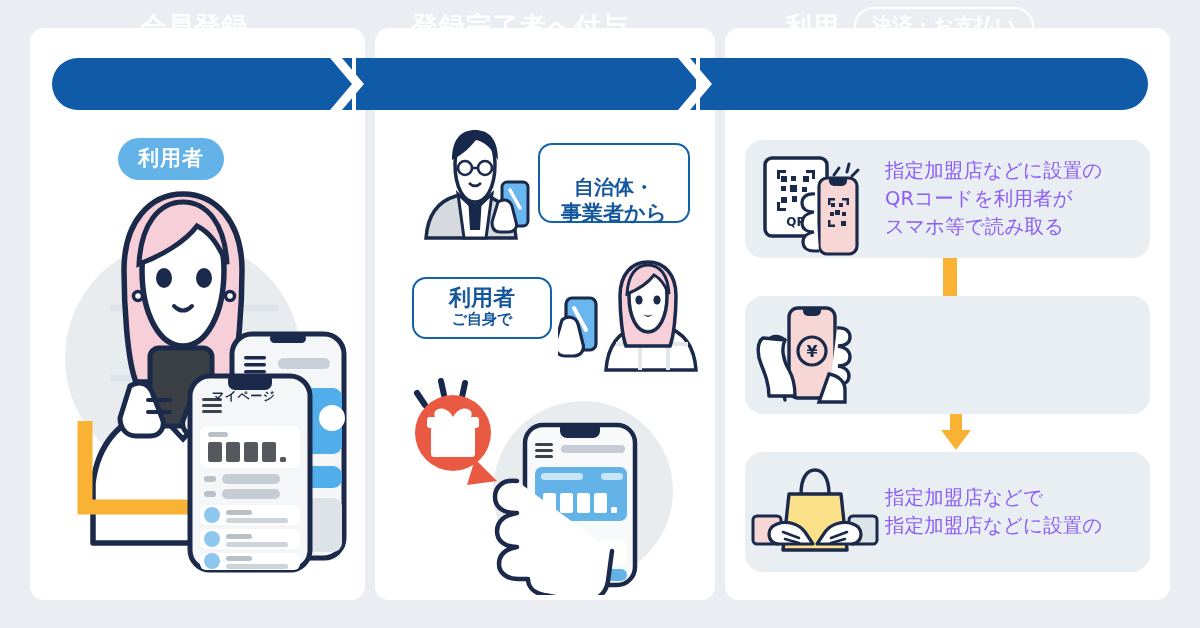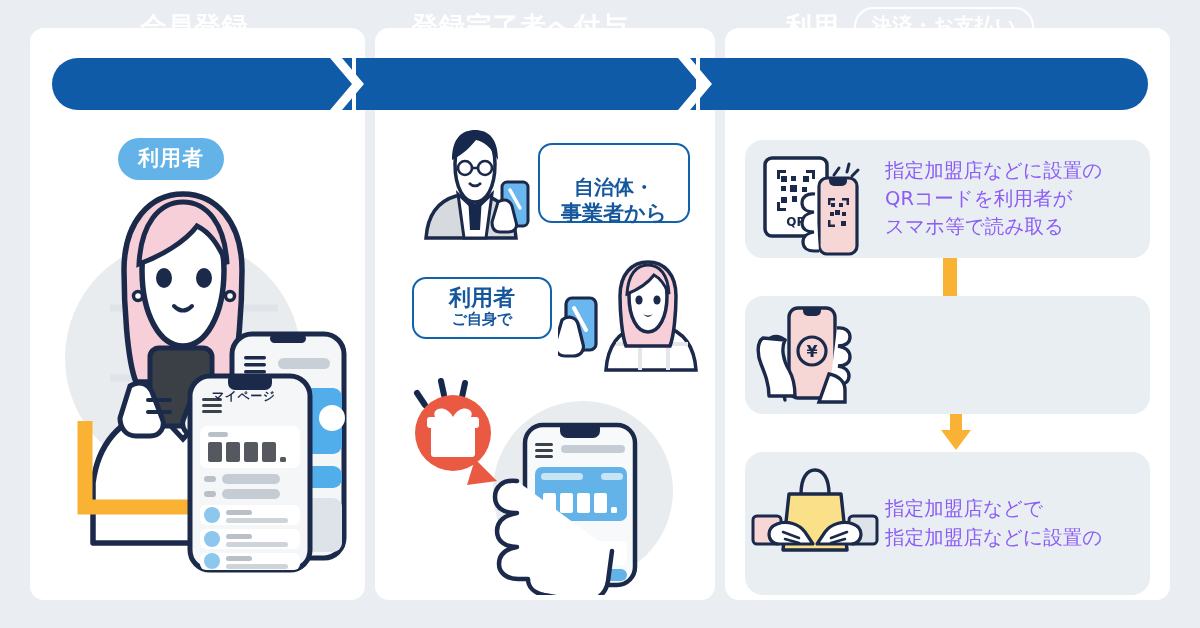--- a/index.html
+++ b/index.html
@@ -63,21 +63,21 @@
   #bubble-self .l2{font-size:15px;font-weight:700;line-height:1.3;}
 
   
   .step{
     position:absolute;left:745px;width:405px;
     background:#e9eef2;border-radius:18px;
     display:flex;align-items:center;box-sizing:border-box;
   }
   #step-1{top:140px;height:118px;}
   #step-2{top:296px;height:118px;}
-  #step-3{top:452px;height:143px;}
+  #step-3{top:452px;height:120px;}
   .step-ico{width:140px;flex:0 0 140px;height:100%;position:relative;}
   .step-txt{
     flex:1;color:#8b5cf6;font-size:19.5px;line-height:1.45;
     font-weight:500;letter-spacing:0.1px;padding-right:20px;
   }
   .step-txt div{white-space:nowrap;}
 
   .connector{position:absolute;left:939px;}
   #conn-1{top:258px;}
   #conn-2{top:414px;}

